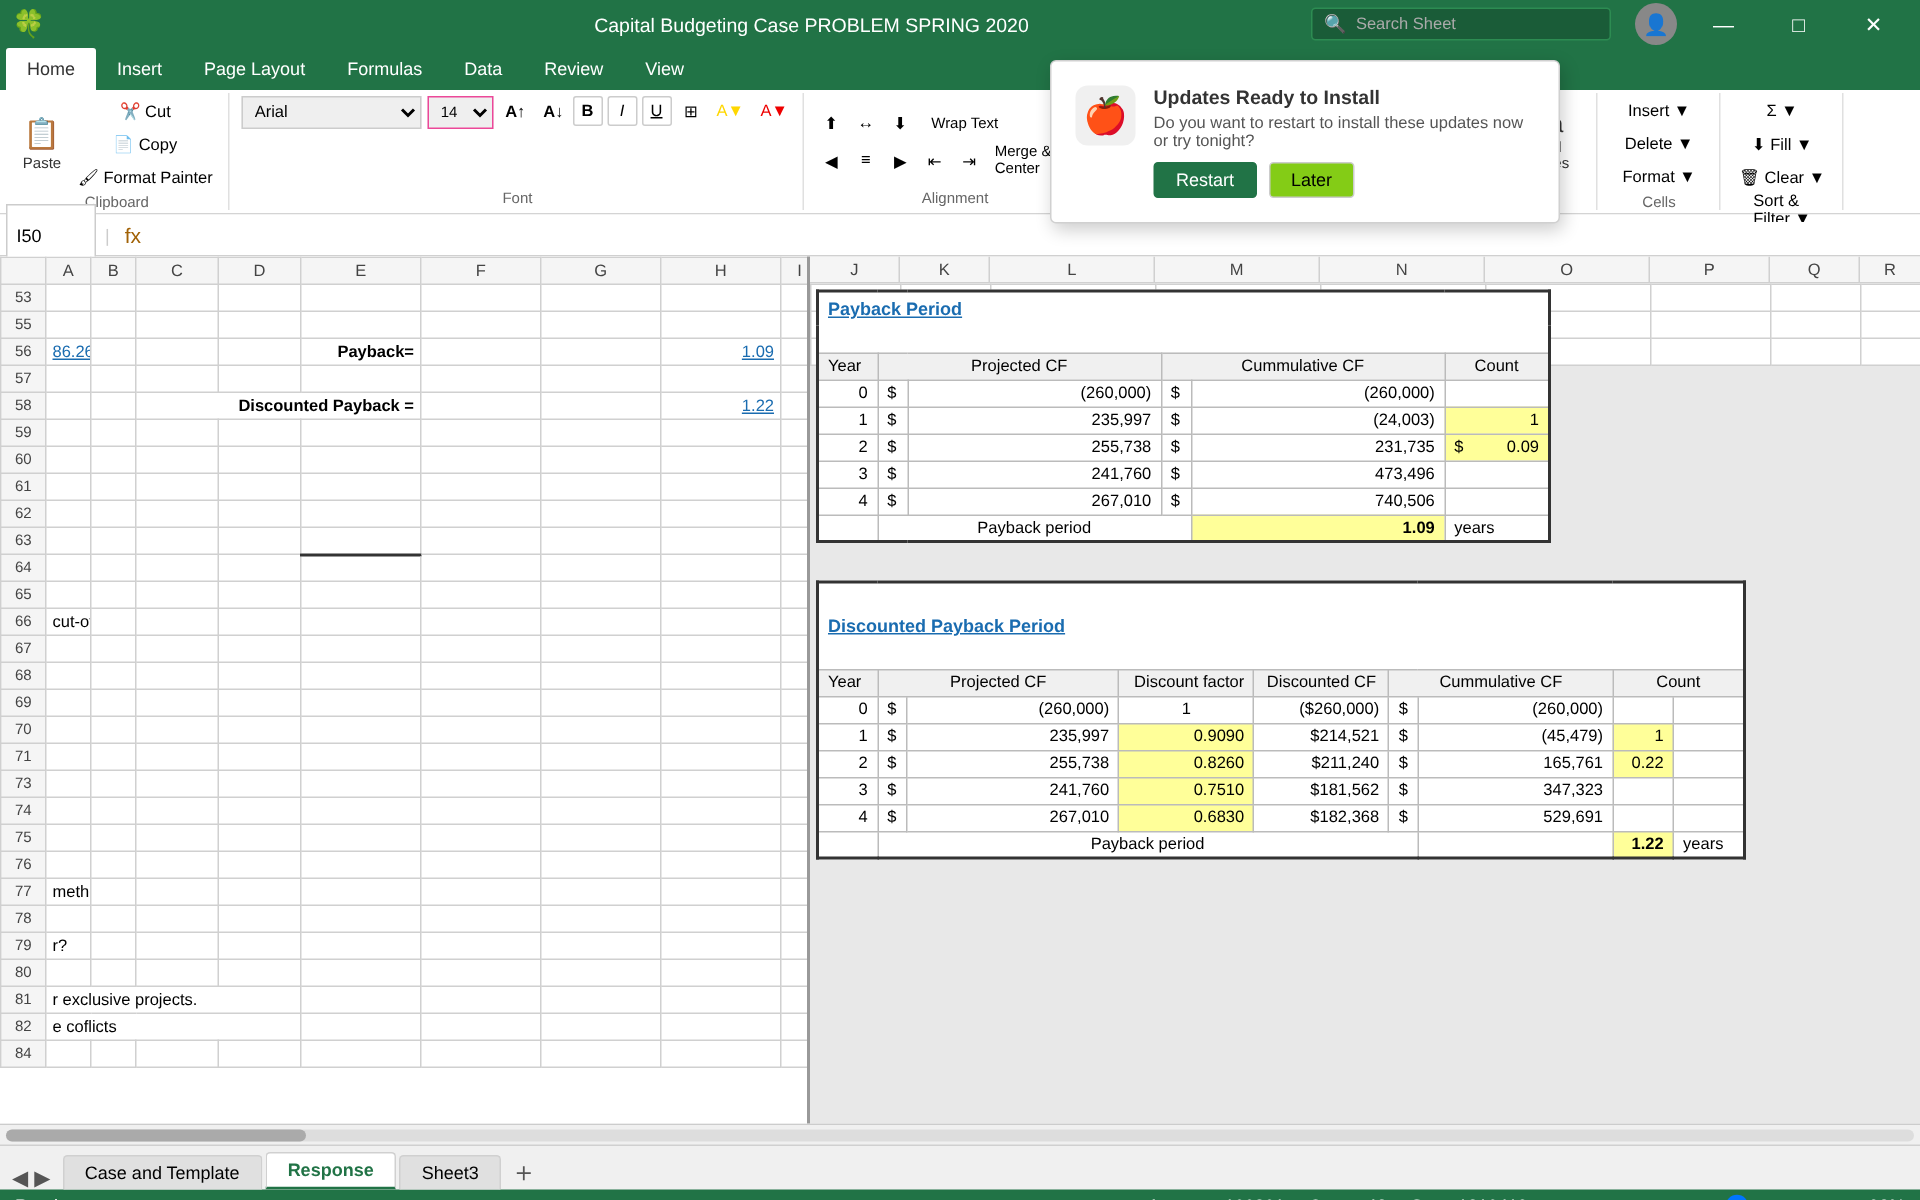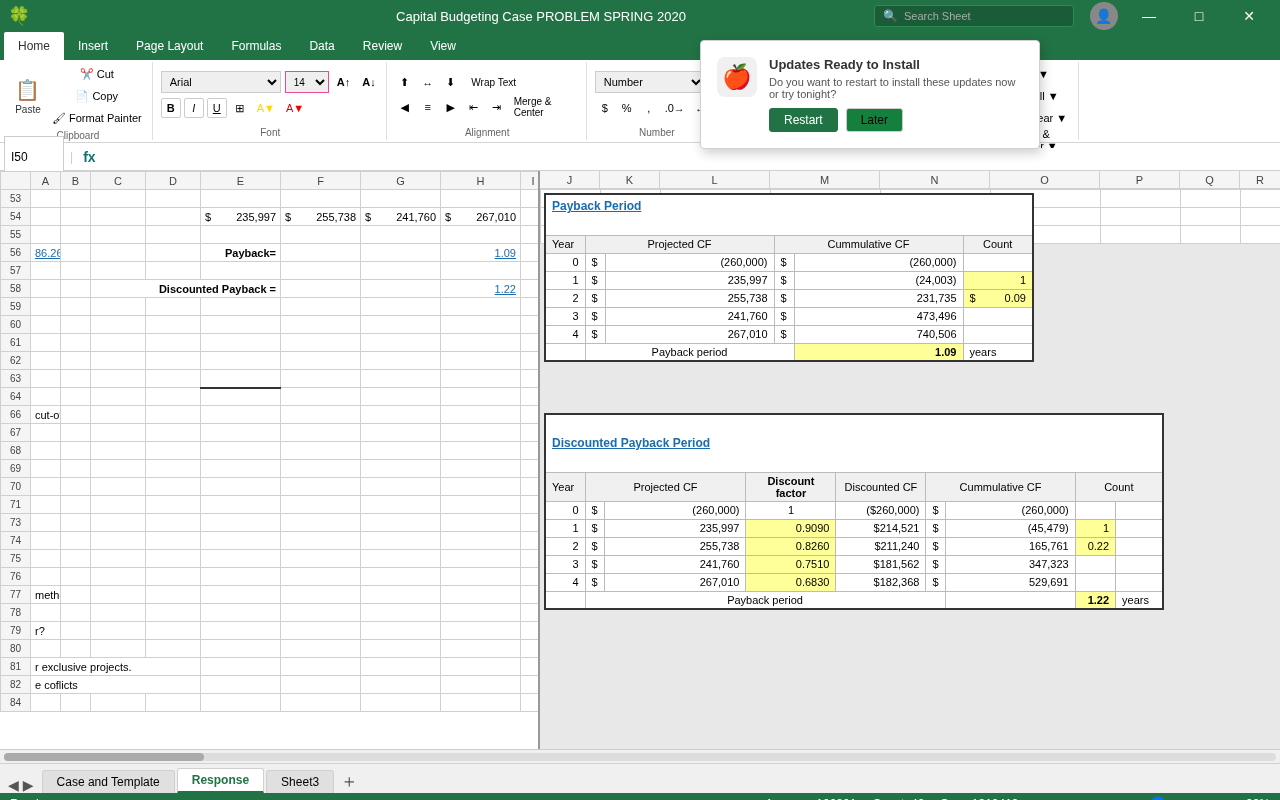--- a/index.html
+++ b/index.html
@@ -105,21 +105,21 @@
       gap: 4px;
     }
     .cell-ref-box {
       border: 1px solid #ccc;
       padding: 20px 6px;
       width: 60px;
       font-size: 12px;
       height: 22px;
     }
     .formula-bar-sep { color: #ccc; margin: 0 2px; }
-    .formula-icon { font-size: 14px; color: #0f766e; cursor: pointer; padding: 0 4px; font-weight: bold; }
+    .formula-icon { font-size: 14px; color: #a16207; cursor: pointer; padding: 0 4px; }
     .formula-input {
       flex: 1;
       border: none;
       outline: none;
       font-size: 12px;
       padding: 2px 4px;
     }
 
     
     #status-bar {
@@ -179,21 +179,21 @@
     .notif-content { flex: 1; }
     .notif-title { font-size: 13px; font-weight: bold; color: #333; }
     .notif-desc { font-size: 11px; color: #555; margin-top: 4px; }
     .notif-actions { display: flex; gap: 8px; margin-top: 8px; }
     .notif-btn {
       padding: 4px 14px;
       font-size: 12px;
       border: 1px solid #ccc;
       border-radius: 3px;
       cursor: pointer;
-      background: #15803d;
+      background: #84cc16;
     }
     .notif-btn.primary { background: #217346; color: white; border-color: #217346; }
 
     
     .data-table {
       border-collapse: collapse;
       font-size: 11px;
       background: white;
     }
     .data-table td, .data-table th {
@@ -315,21 +315,21 @@
         <div style="display:flex;flex-direction:column;gap:2px;">
           <div class="rb-btn-sm">✂️ Cut</div>
           <div class="rb-btn-sm">📄 Copy</div>
           <div class="rb-btn-sm">🖌 Format Painter</div>
         </div>
       </div>
       <div class="ribbon-group-label">Clipboard</div>
     </div>
 
     <div class="ribbon-group" style="min-width:180px;">
-      <div class="ribbon-group-content" style="flex-direction:column;align-items:flex-start;">
+      <div class="ribbon-group-content" style="align-items:flex-start;">
         <div style="display:flex;gap:4px;align-items:center;margin-bottom:3px;">
           <select class="font-select">
             <option>Arial</option>
           </select>
           <select class="font-size-select">
             <option>14</option>
           </select>
           <div class="rb-btn-sm" style="font-weight:bold;">A↑</div>
           <div class="rb-btn-sm" style="font-weight:bold;">A↓</div>
         </div>
@@ -469,32 +469,20 @@
             <td></td>
             <td></td>
             <td></td>
           <td></td>
             <td></td>
             <td></td>
             <td></td>
             <td></td>
         </tr>
 
-        <tr>
-          <td class="rh">54</td>
-          <td></td>
-            <td></td>
-            <td></td>
-            <td></td>
-          <td class="text-right"><span style="float:left;">$</span> 235,997</td>
-          <td class="text-right"><span style="float:left;">$</span> 255,738</td>
-          <td class="text-right"><span style="float:left;">$</span> 241,760</td>
-          <td class="text-right"><span style="float:left;">$</span> 267,010</td>
-          <td></td>
-        </tr>
 
         <tr>
           <td class="rh">55</td>
           <td></td>
             <td></td>
             <td></td>
             <td></td>
           <td></td>
             <td></td>
             <td></td>
@@ -594,20 +582,32 @@
             <td></td>
             <td></td>
             <td style="border-bottom:2px solid #333;"></td>
             <td></td>
             <td></td>
             <td></td>
             <td></td>
           </tr>
         <tr>
             <td class="rh">64</td>
+            <td></td>
+            <td></td>
+            <td></td>
+            <td></td>
+            <td></td>
+            <td></td>
+            <td></td>
+            <td></td>
+            <td></td>
+          </tr>
+        <tr>
+            <td class="rh">65</td>
             <td></td>
             <td></td>
             <td></td>
             <td></td>
             <td></td>
             <td></td>
             <td></td>
             <td></td>
             <td></td>
           </tr>
@@ -954,42 +954,42 @@
             <tr>
               <td></td>
               <td colspan="3" class="text-center">Payback period</td>
               <td class="yellow-cell text-right bold-cell">1.09</td>
               <td>years</td>
             </tr>
           </tbody>
         </table>
       </div>
 
-      <div id="discounted-table-wrap" style="position:absolute; top:224px; left:4px;">
+      <div id="discounted-table-wrap" style="position:absolute; top:198px; left:4px;">
         <table class="data-table" style="border:2px solid #333; width:620px;">
           <tbody>
 
             <tr style="height:18px;">
                 <td colspan="9" style="border:none;"></td>
               </tr>
 
             <tr>
               <td colspan="9" style="border:none; padding:4px 6px;">
                 <span class="table-title">Discounted Payback Period</span>
               </td>
             </tr>
 
             <tr style="height:4px;">
                 <td colspan="9" style="border:none;"></td>
               </tr>
 
             <tr style="background:#f0f0f0;">
               <td style="width:40px;">Year</td>
               <td colspan="2" style="width:140px; text-align:center;">Projected CF</td>
-              <td style="width:90px; text-align:center;font-weight:bold;">Discount factor</td>
+              <td style="width:90px; text-align:right;">Discount factor</td>
               <td style="width:90px; text-align:center;">Discounted CF</td>
               <td colspan="2" style="width:130px; text-align:center;">Cummulative CF</td>
               <td colspan="2" style="width:60px; text-align:center;">Count</td>
             </tr>
 
             <tr>
               <td class="text-right">0</td>
               <td style="width:18px;">$</td>
               <td class="text-right">(260,000)</td>
               <td class="text-center">1</td>

